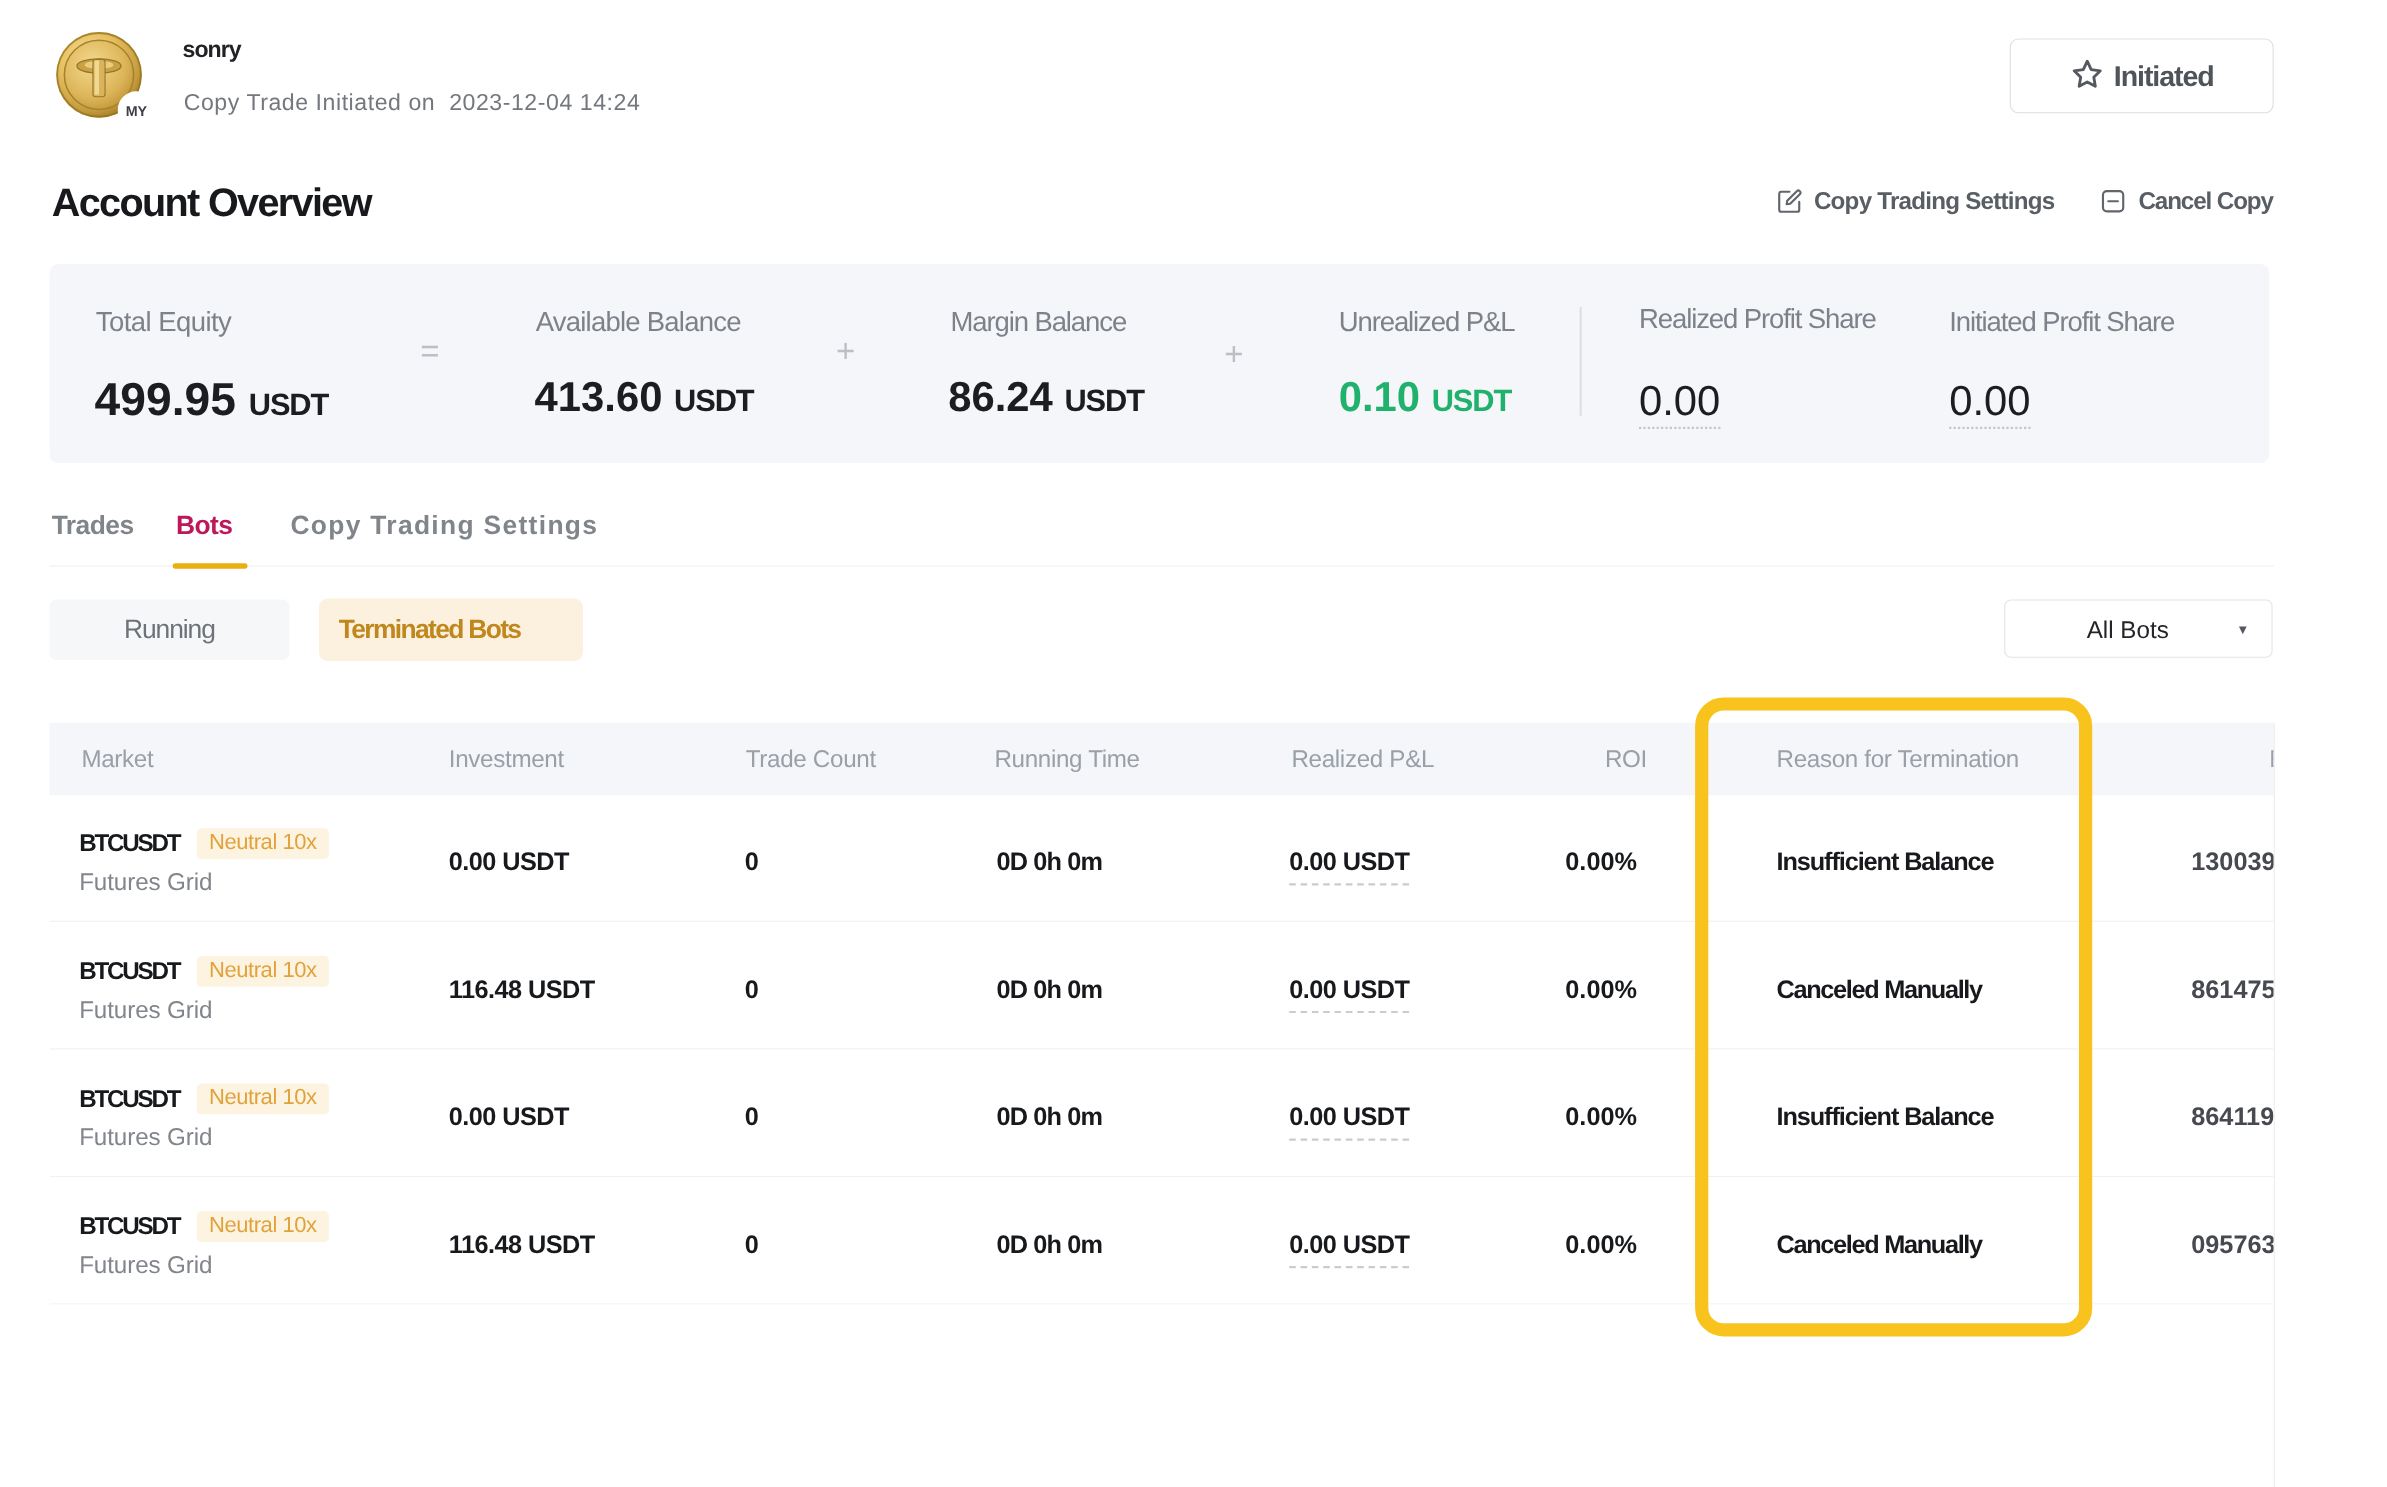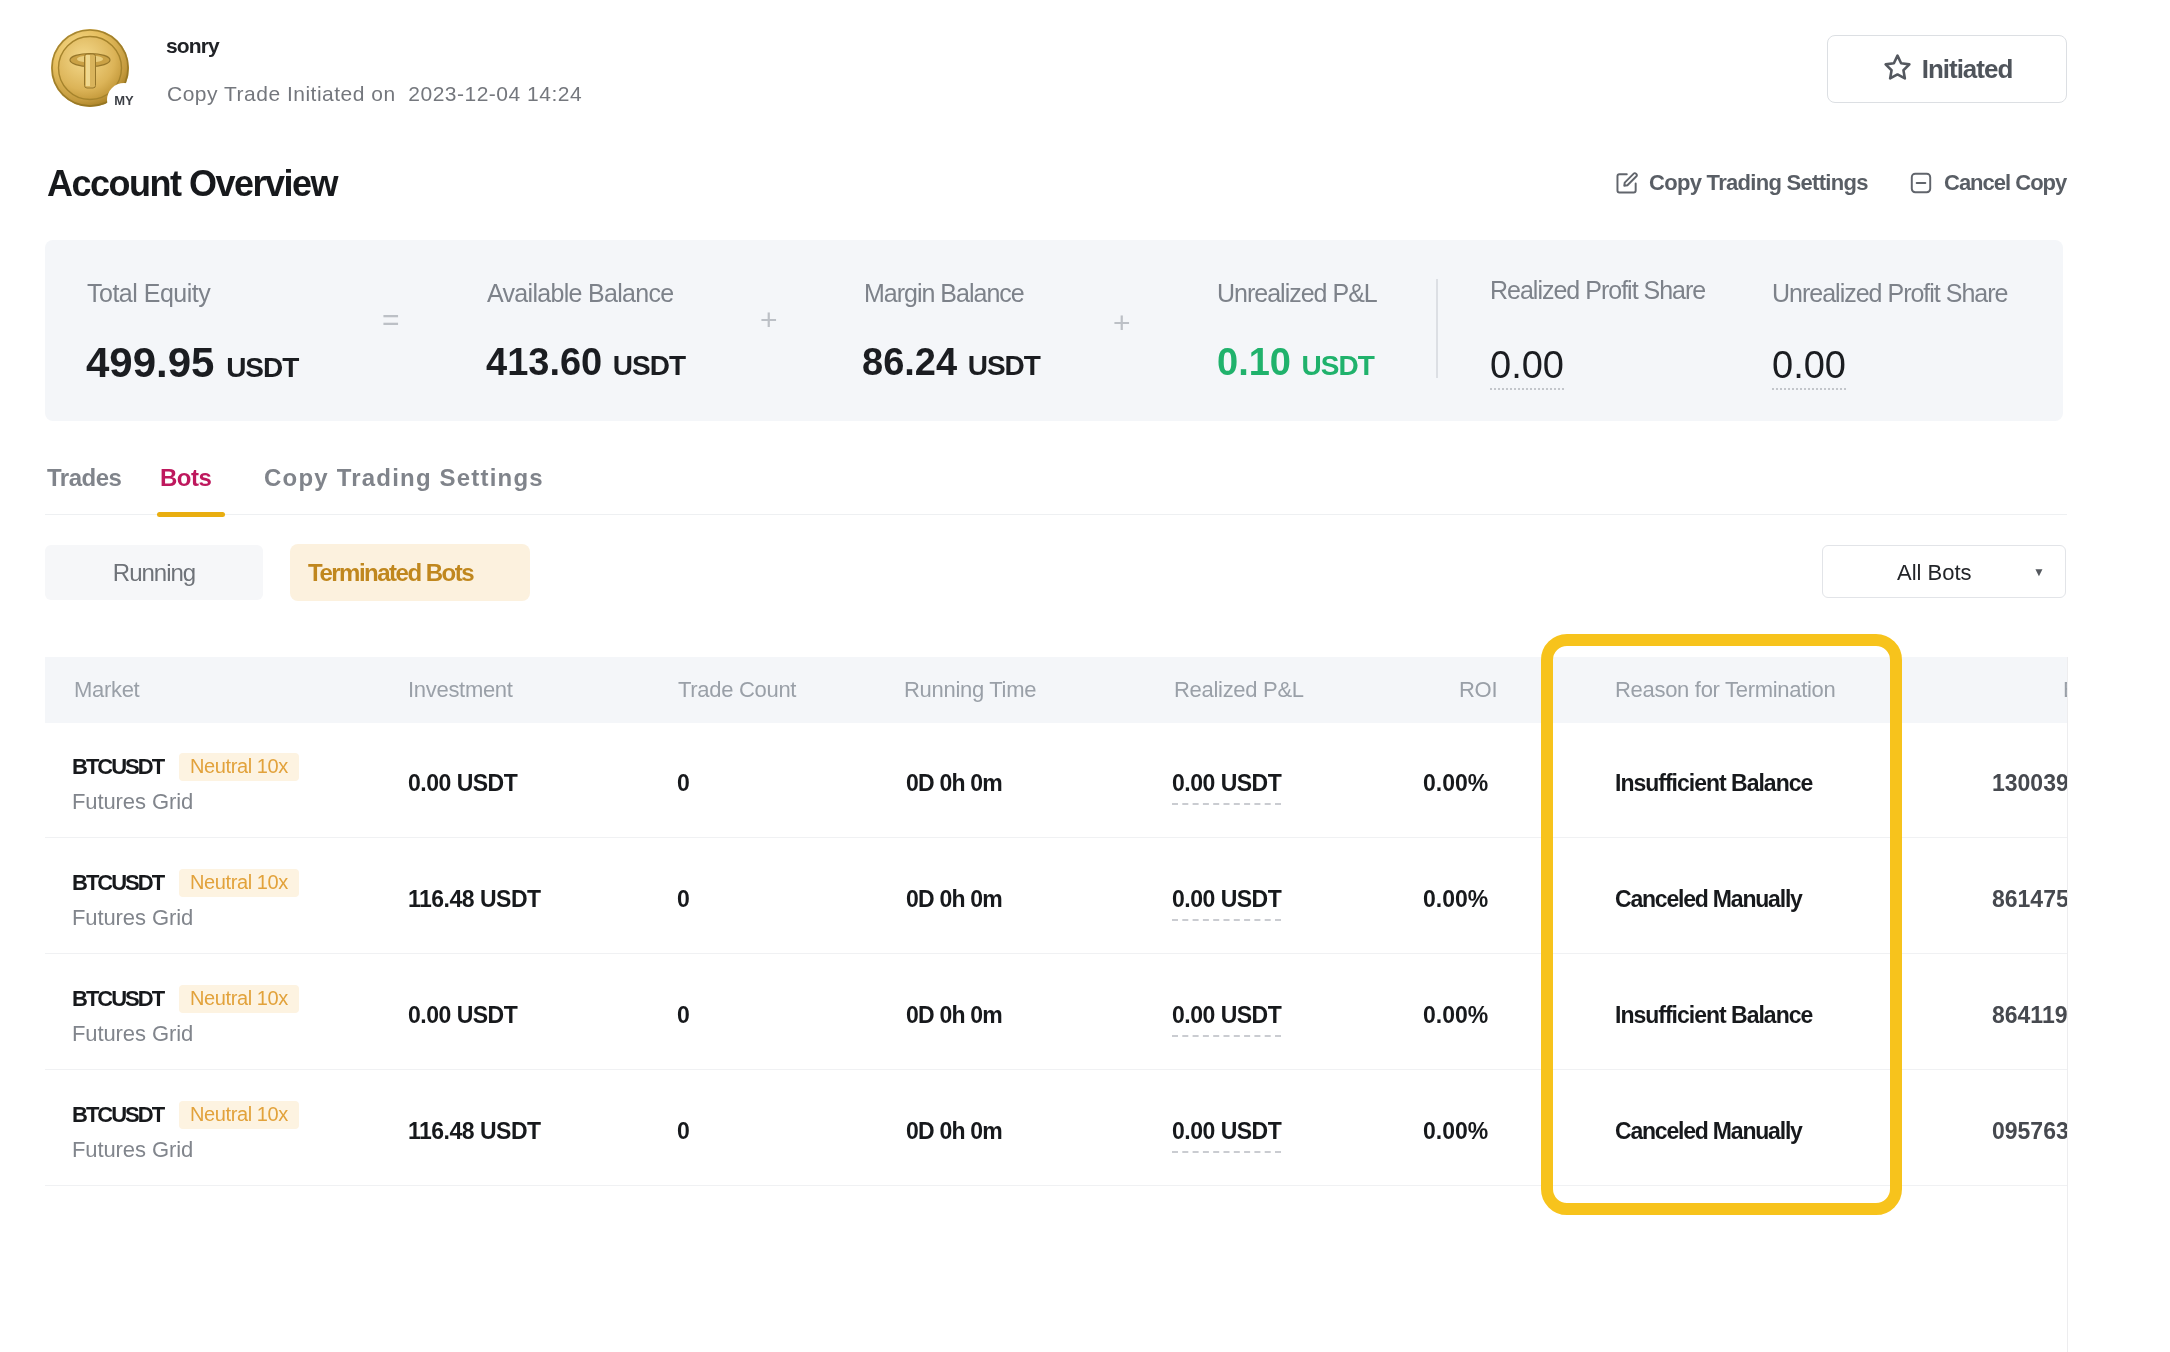--- a/index.html
+++ b/index.html
@@ -74,21 +74,21 @@
 <div class="abs" style="left:486px;top:341px;font-size:38px;font-weight:bold;color:#1b1d21;">413.60 <span style="font-size:28px;letter-spacing:-1px;">USDT</span></div>
 <div class="abs" style="left:760px;top:303px;font-size:30px;color:#bcc0c6;">+</div>
 <div class="abs" style="left:864px;top:279px;font-size:25px;color:#7d828a;letter-spacing:-1px;">Margin Balance</div>
 <div class="abs" style="left:862px;top:341px;font-size:38px;font-weight:bold;color:#1b1d21;">86.24 <span style="font-size:28px;letter-spacing:-1px;">USDT</span></div>
 <div class="abs" style="left:1113px;top:306px;font-size:30px;color:#bcc0c6;">+</div>
 <div class="abs" style="left:1217px;top:279px;font-size:25px;color:#7d828a;letter-spacing:-1px;">Unrealized P&amp;L</div>
 <div class="abs" style="left:1217px;top:341px;font-size:38px;font-weight:bold;color:#20b26c;">0.10 <span style="font-size:28px;letter-spacing:-1px;">USDT</span></div>
 <div class="abs" style="left:1436px;top:279px;width:2px;height:99px;background:#dcdfe4;"></div>
 <div class="abs" style="left:1490px;top:276px;font-size:25px;color:#7d828a;letter-spacing:-1px;">Realized Profit Share</div>
 <div class="abs" style="left:1490px;top:344px;font-size:38px;color:#1b1d21;"><span style="border-bottom:2px dotted #c3c6cb;padding-bottom:2px;">0.00</span></div>
-<div class="abs" style="left:1772px;top:279px;font-size:25px;color:#7d828a;letter-spacing:-1px;">Unrealized Profit Share</div>
+<div class="abs" style="left:1772px;top:279px;font-size:25px;color:#7d828a;letter-spacing:-1px;">Initiated Profit Share</div>
 <div class="abs" style="left:1772px;top:344px;font-size:38px;color:#1b1d21;"><span style="border-bottom:2px dotted #c3c6cb;padding-bottom:2px;">0.00</span></div>
 
 <div class="abs" style="left:47px;top:464px;font-size:24px;font-weight:600;color:#80848b;letter-spacing:-0.5px;">Trades</div>
 <div class="abs" style="left:160px;top:464px;font-size:24px;font-weight:bold;color:#be185d;letter-spacing:-0.5px;">Bots</div>
 <div class="abs" style="left:264px;top:464px;font-size:24px;font-weight:600;color:#80848b;letter-spacing:1.2px;">Copy Trading Settings</div>
 <div class="abs" style="left:45px;top:514px;width:2022px;height:1px;background:#eef0f2;"></div>
 <div class="abs" style="left:157px;top:512px;width:68px;height:5px;background:#e9ae10;border-radius:2.5px;"></div>
 
 <div class="abs" style="left:45px;top:545px;width:218px;height:55px;background:#f6f7f9;border-radius:6px;display:flex;align-items:center;justify-content:center;">
   <span style="font-size:24px;color:#6f7379;letter-spacing:-1px;">Running</span>

